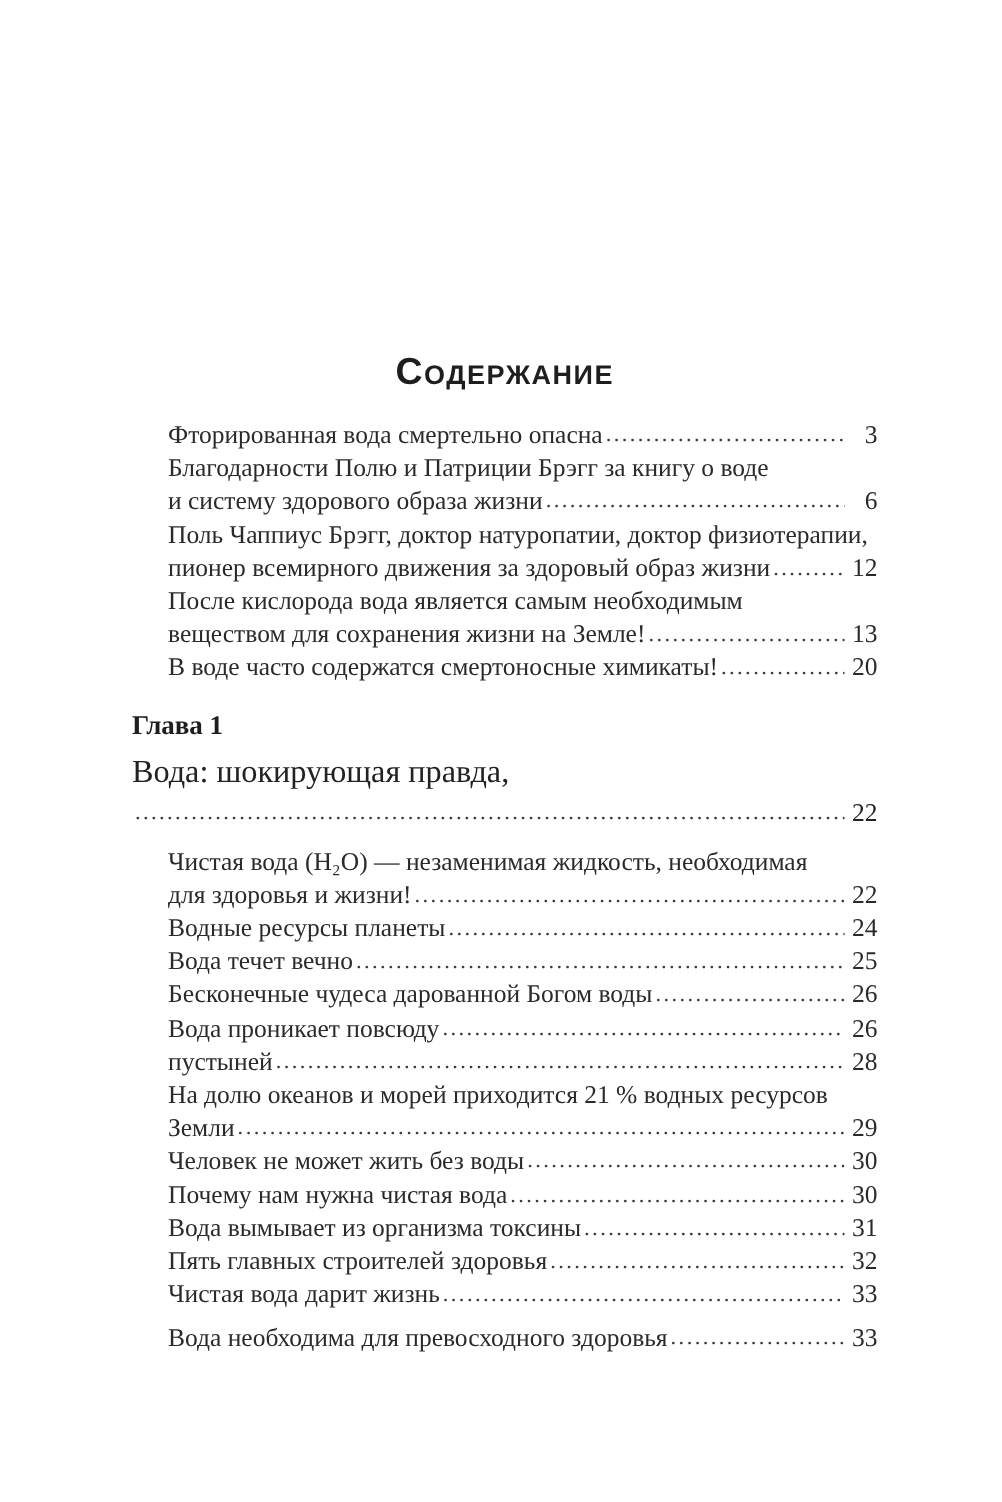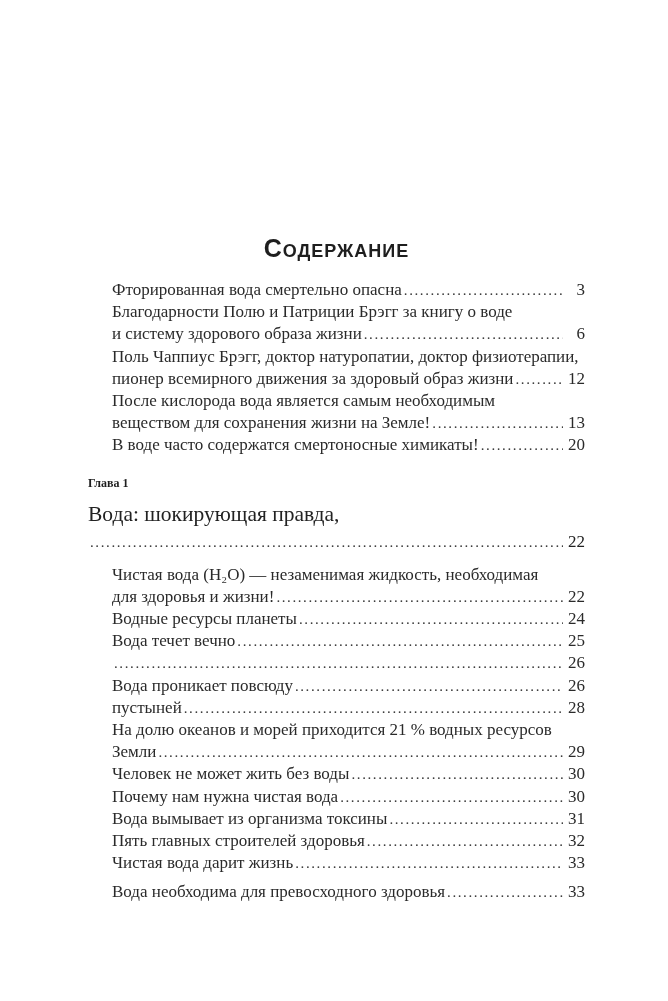--- a/index.html
+++ b/index.html
@@ -68,21 +68,21 @@
   .pnum {
     min-width: 21px;
     text-align: right;
     font-size: 17px;
   }
   .chapter {
     margin-top: 13px;
     margin-bottom: 7px;
   }
   .chapter-label {
-    font-size: 12px;
+    font-size: 18px;
     font-weight: 700;
     line-height: 27px;
     color: #1e1e1e;
     margin-bottom: 3px;
   }
   .chapter-title-line {
     font-size: 21.5px;
     line-height: 28.5px;
     color: #222222;
   }
@@ -176,20 +176,21 @@
         </div>
         <div class="entry">
           <div class="line">
             <span class="txt">Вода течет вечно</span>
             <span class="leader"></span>
             <span class="pnum">25</span>
           </div>
         </div>
         <div class="entry">
           <div class="line">
+            <span class="txt">Бесконечные чудеса дарованной Богом воды</span>
             <span class="leader"></span>
             <span class="pnum">26</span>
           </div>
         </div>
         <div class="entry">
           <div class="line">
             <span class="txt">Вода проникает повсюду</span>
             <span class="leader"></span>
             <span class="pnum">26</span>
           </div>

